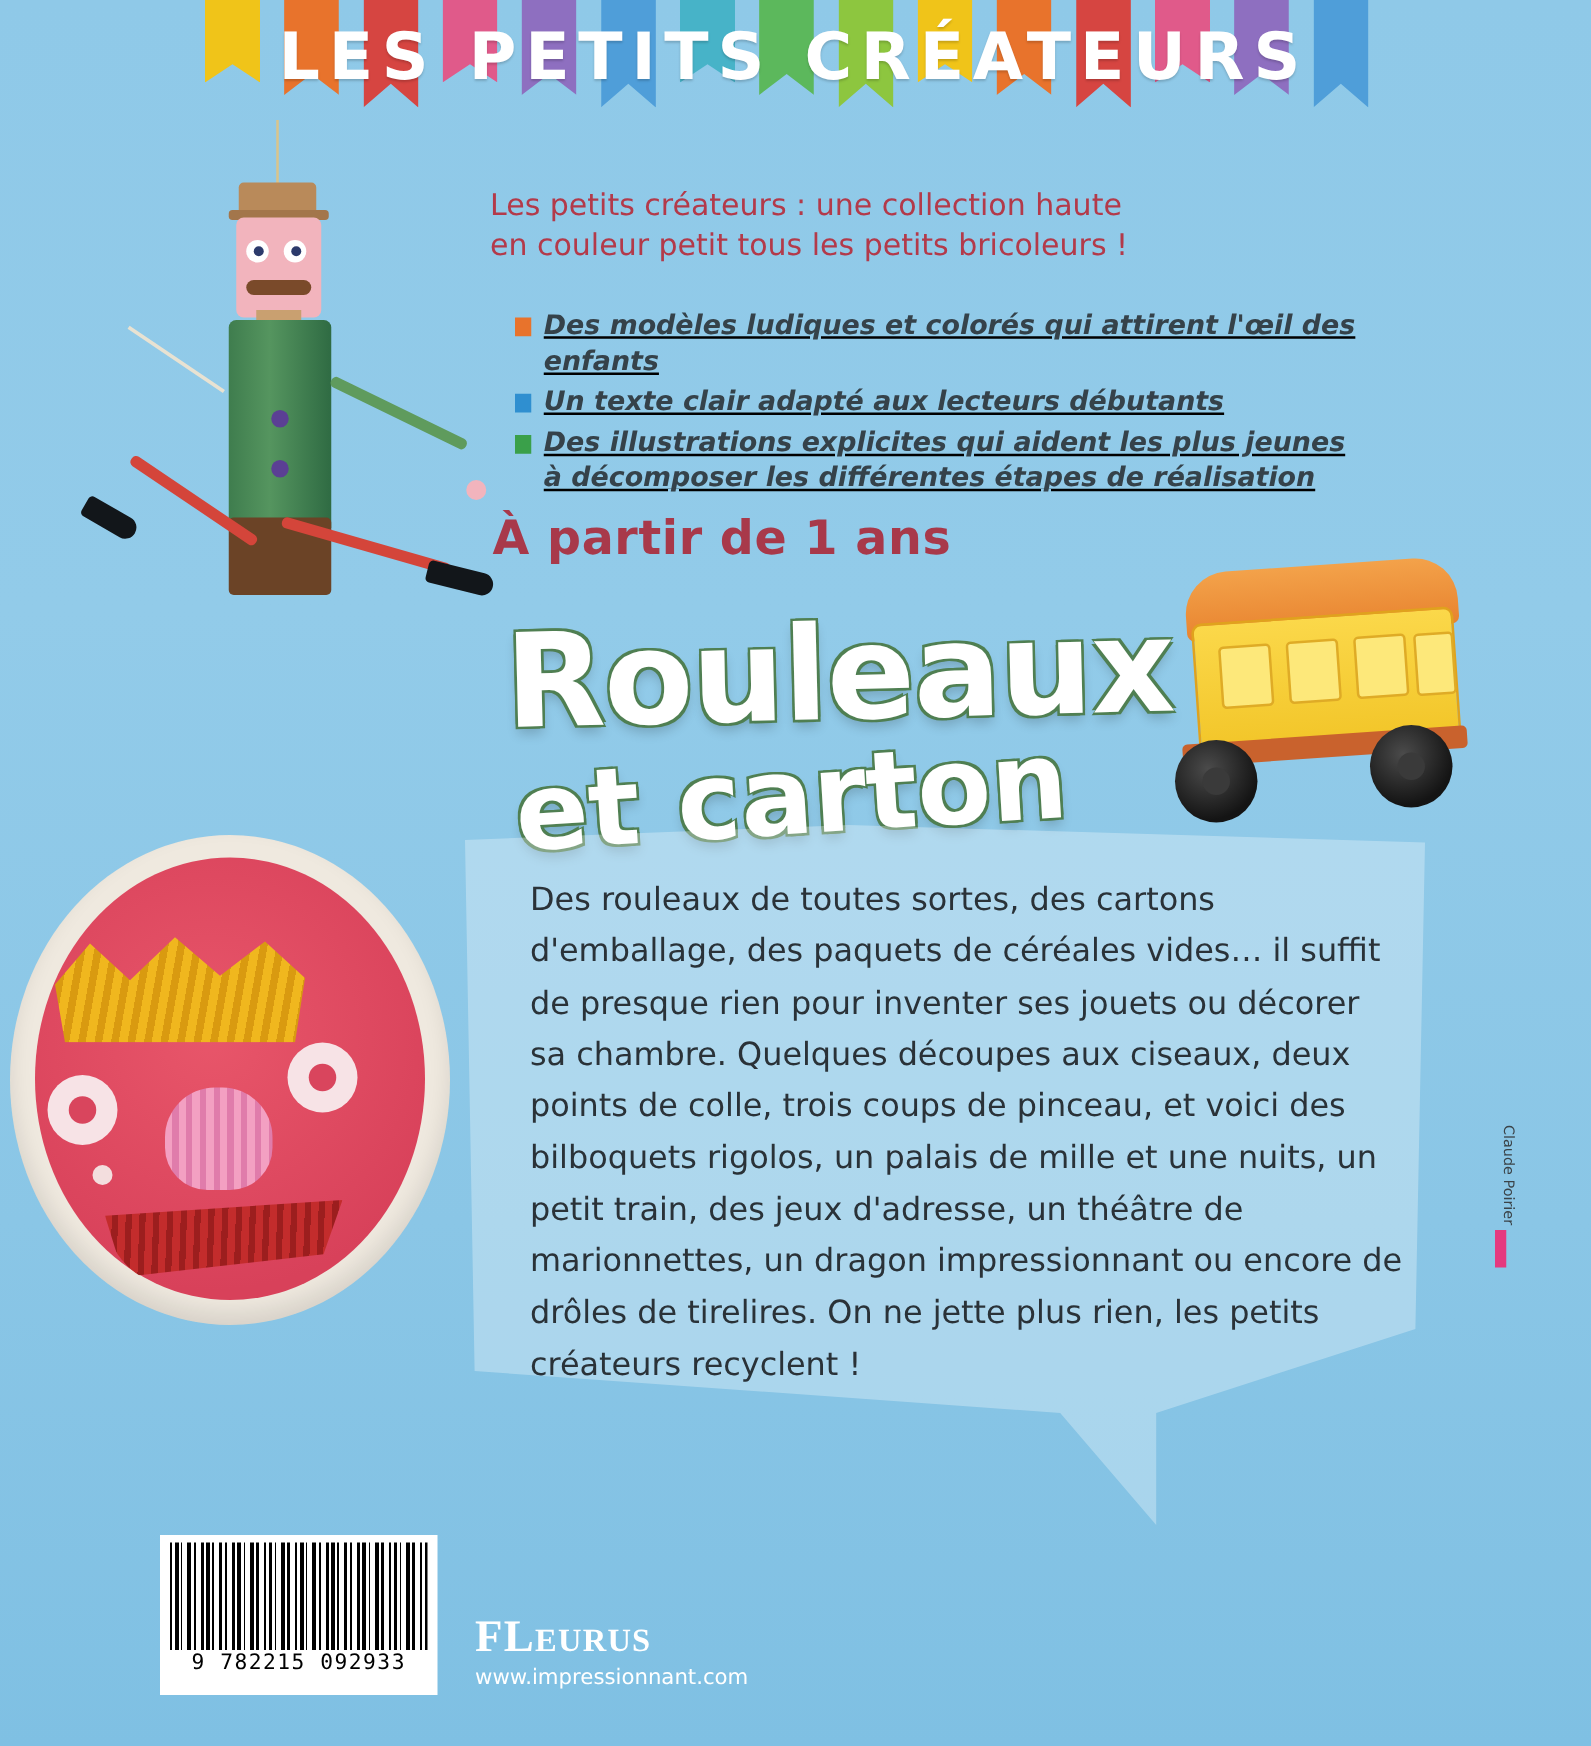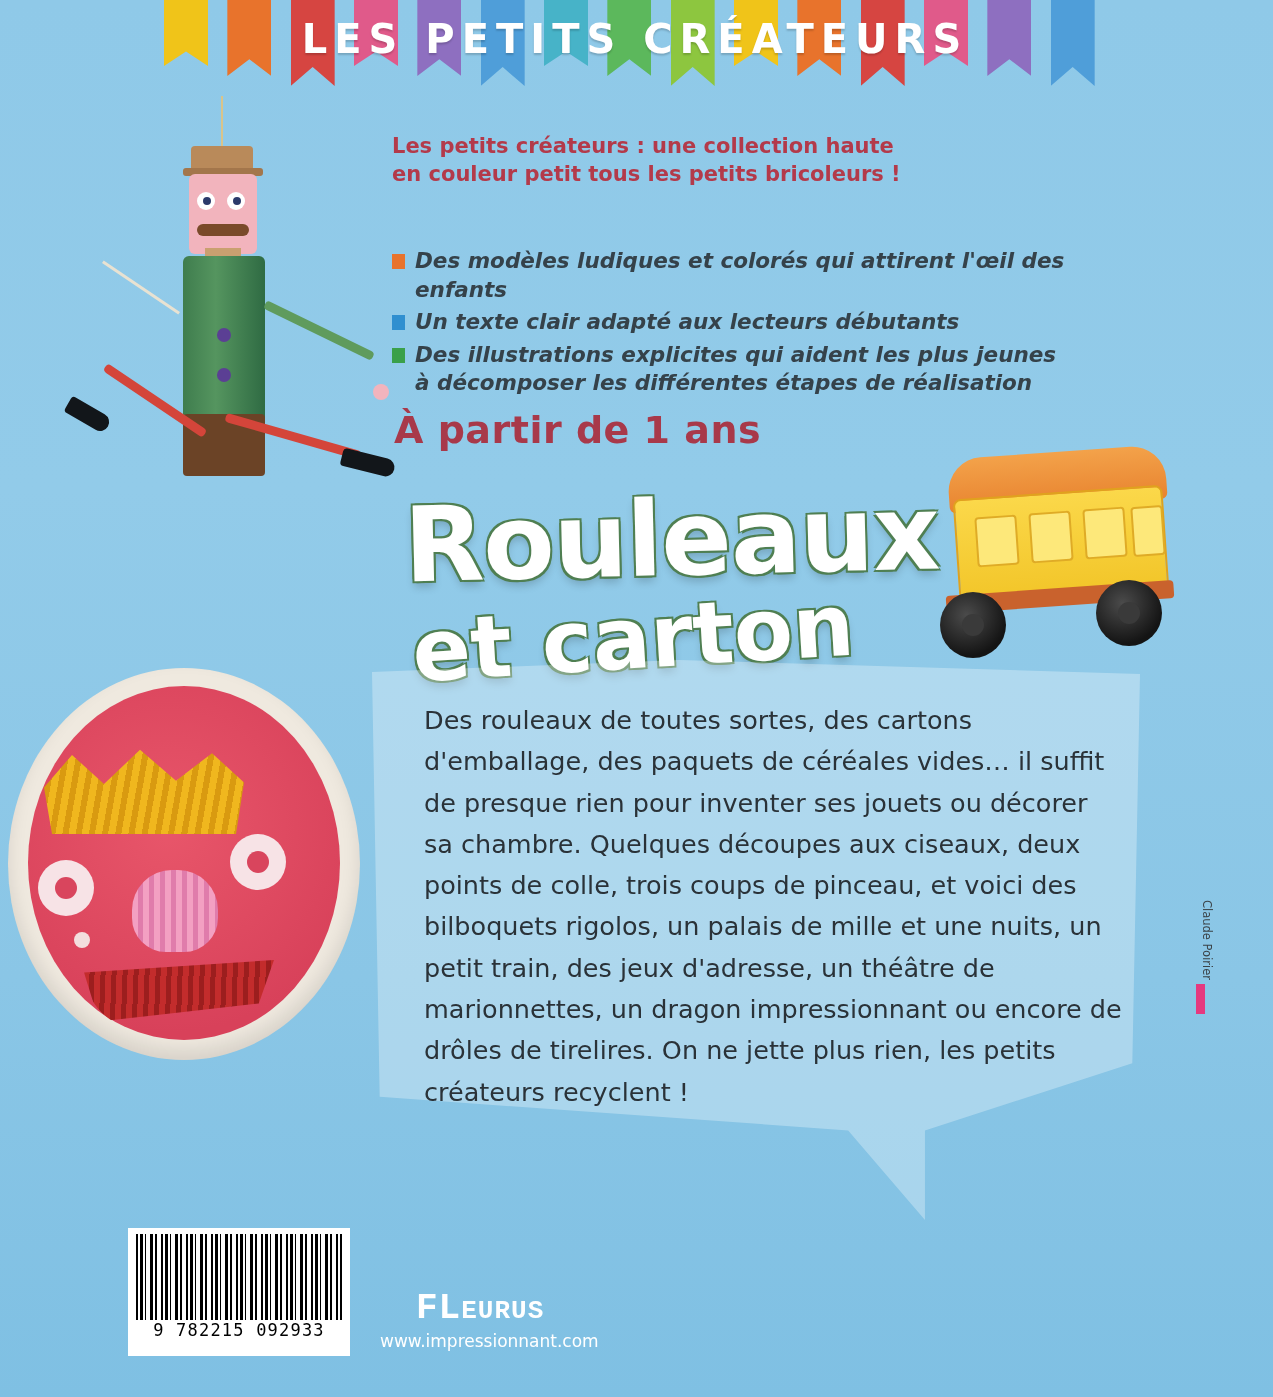--- a/index.html
+++ b/index.html
@@ -34,45 +34,46 @@
     clip-path: polygon(0 0, 100% 0, 100% 100%, 50% 78%, 0 100%);
   }
   .banner-title {
     position: absolute;
     top: 16px;
     left: 0;
     width: 950px;
     text-align: center;
     font-family: "DejaVu Sans", sans-serif;
     font-weight: bold;
-    font-size: 40px;
+    font-size: 52px;
     letter-spacing: 7px;
     color: #ffffff;
     text-shadow: 0 2px 2px rgba(0,0,0,0.18);
     white-space: nowrap;
   }
 
   
   .intro {
     position: absolute;
-    top: 132px;
+    top: 148px;
     left: 392px;
     width: 720px;
     font-family: "DejaVu Sans", sans-serif;
-    font-size: 21px;
+    font-size: 24px;
     line-height: 1.34;
     color: #b33a4a;
-    font-weight: 700;
+    font-weight: 400;
   }
 
   .bullets {
     position: absolute;
     top: 247px;
-    left: 392px;
+    left: 412px;
     width: 760px;
+    text-decoration: underline;
   }
   .bullet-row {
     display: flex;
     align-items: flex-start;
     margin-bottom: 4px;
   }
   .bullet-sq {
     flex: 0 0 auto;
     width: 13px;
     height: 15px;
@@ -208,26 +209,25 @@
   }
 
   
   .publisher {
     position: absolute;
     left: 380px;
     top: 1288px;
     text-align: left;
   }
   .publisher-name {
-    font-family: Liberation Mono, monospace;
+    font-family: Liberation Serif, serif;
     font-weight: bold;
     font-size: 36px;
     color: #ffffff;
     letter-spacing: 1px;
-    margin-left: 36px;
   }
   .publisher-name .small {
     font-size: 26px;
   }
   .publisher-url {
     font-family: "DejaVu Sans", sans-serif;
     font-size: 17px;
     color: #ffffff;
     margin-top: 2px;
   }

